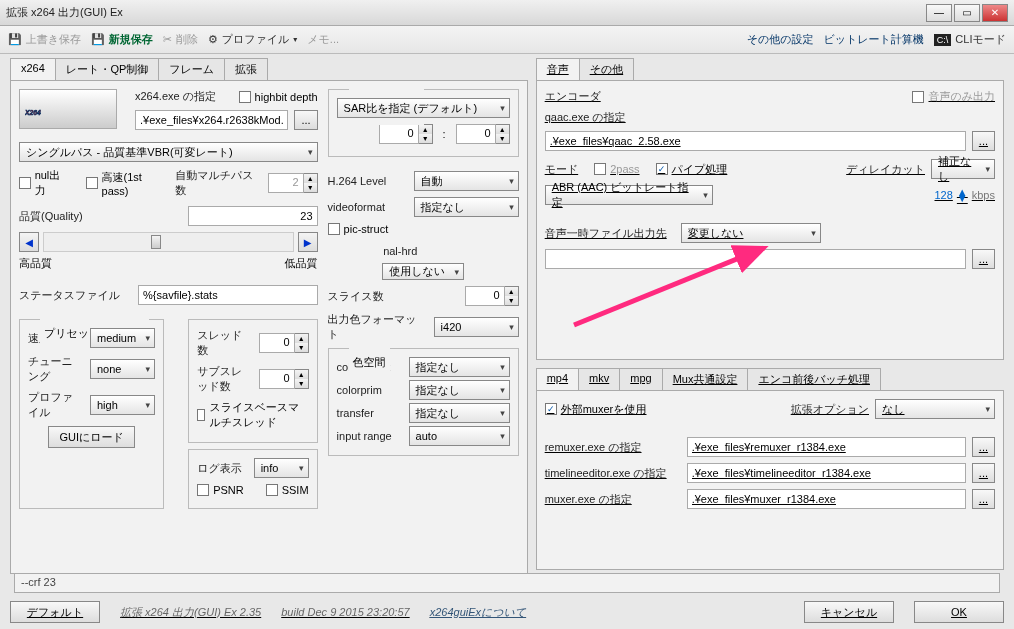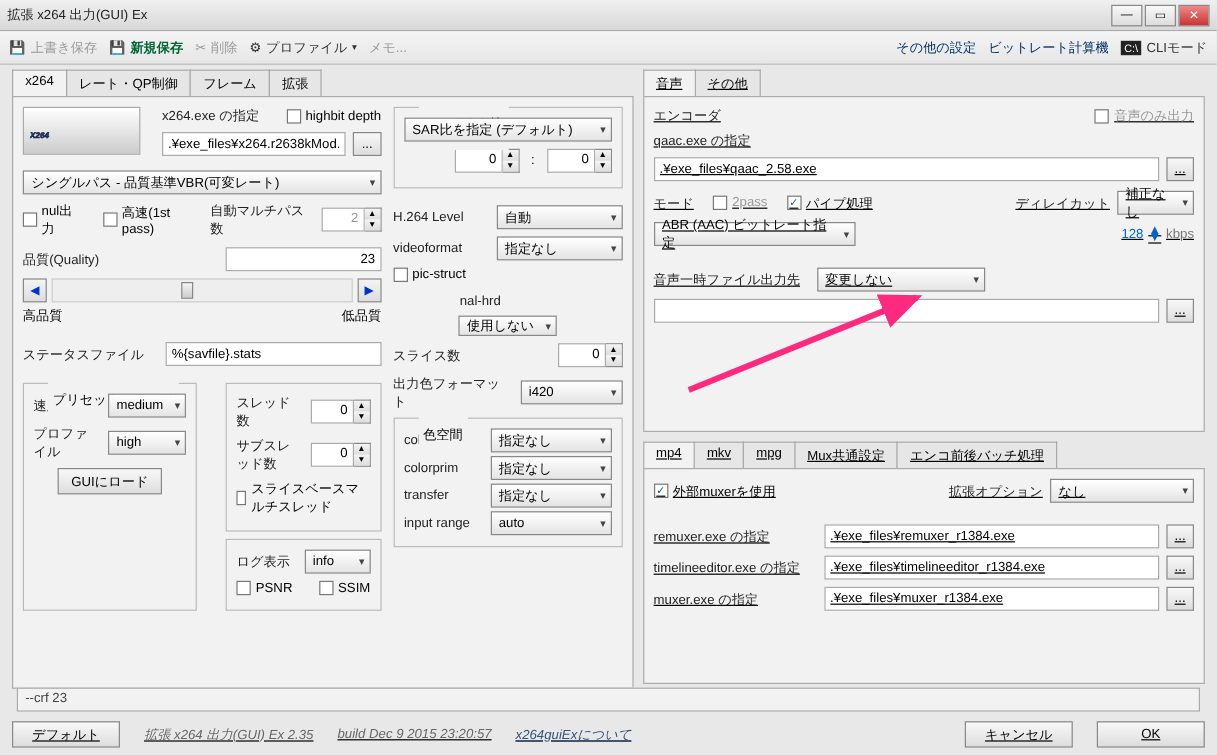--- a/index.html
+++ b/index.html
@@ -167,20 +167,24 @@
             </div>
 
           <div style="display:flex;gap:24px;margin-top:8px;">
             <div class="group" style="flex:1">
               <span class="gtitle">プリセットのロード</span>
               <div class="row">
                   <span class="lbl" style="width:56px">速度</span>
                   <span class="cmb" style="flex:1">medium</span>
                 </div>
               <div class="row">
+                  <span class="lbl" style="width:56px">チューニング</span>
+                  <span class="cmb" style="flex:1">none</span>
+                </div>
+              <div class="row">
                   <span class="lbl" style="width:56px">プロファイル</span>
                   <span class="cmb" style="flex:1">high</span>
                 </div>
               <div class="row" style="justify-content:center;">
                   <span class="btn">GUIにロード</span>
                 </div>
             </div>
             <div style="flex:1">
               <div class="group">
                 <div class="row">

